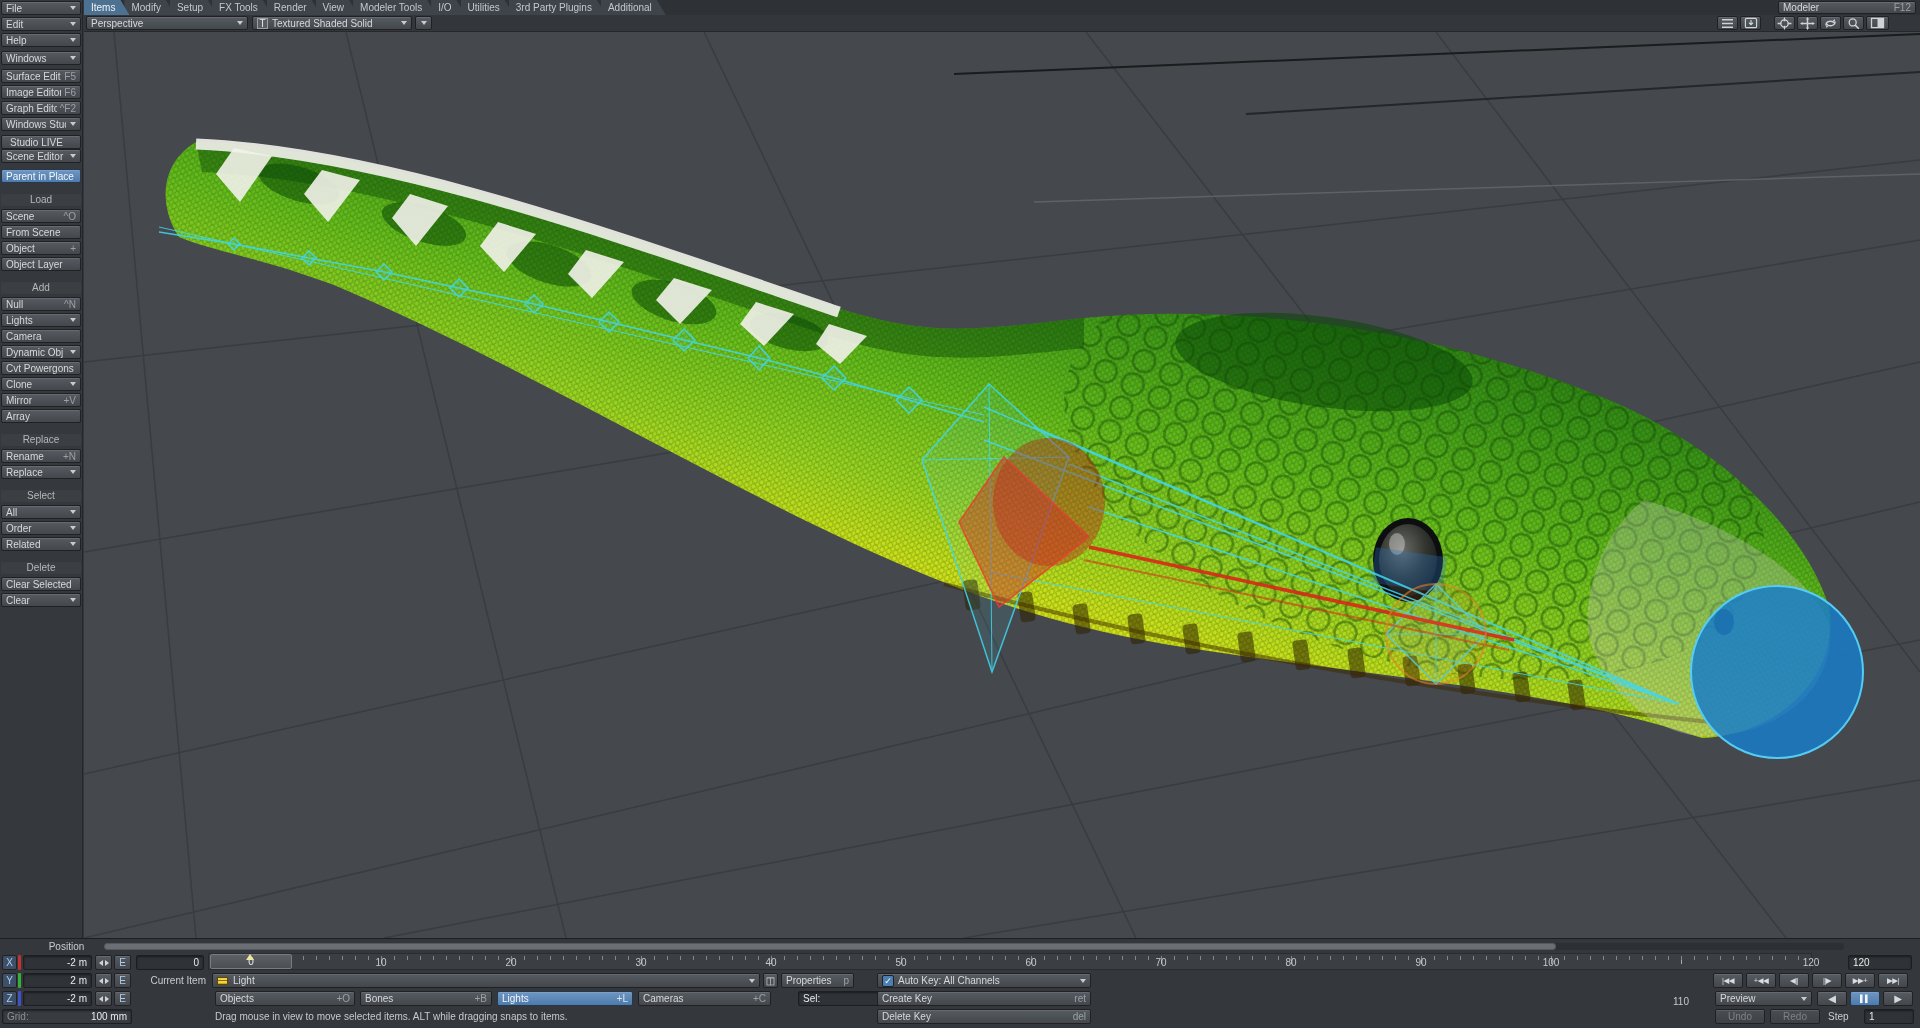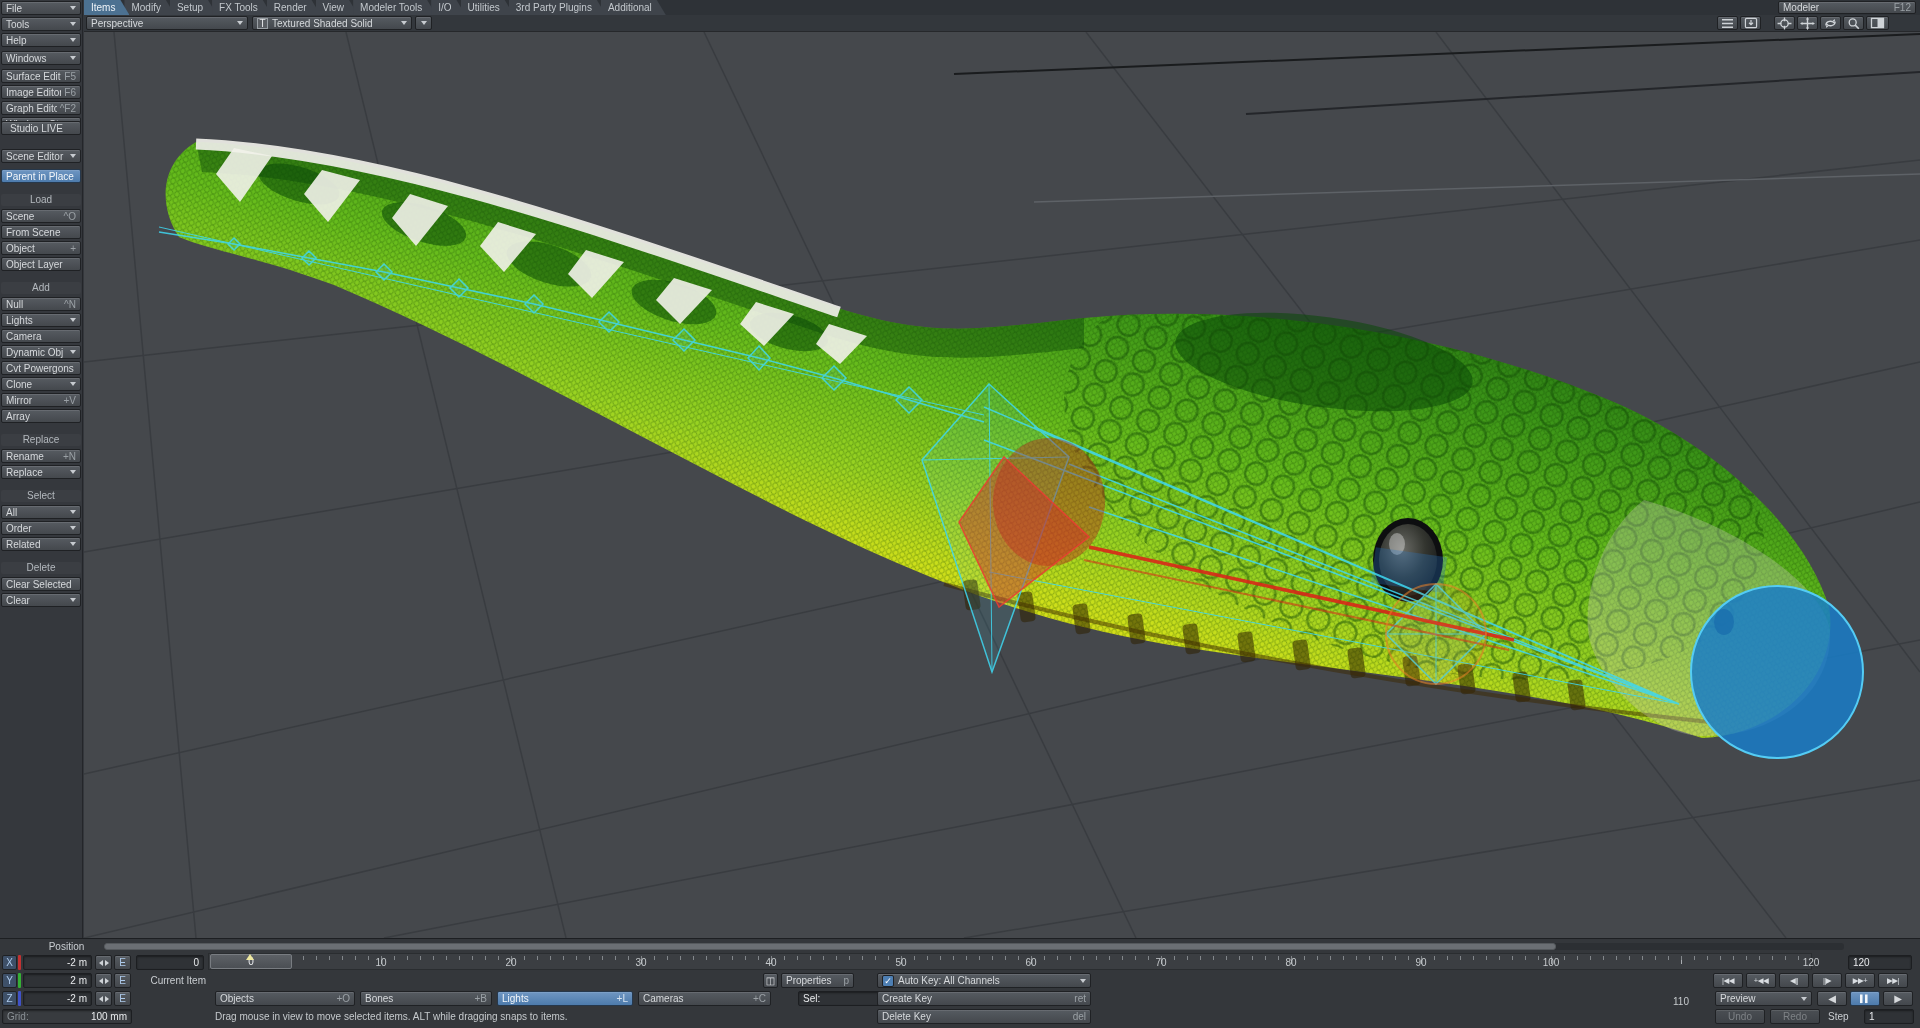--- a/index.html
+++ b/index.html
@@ -141,21 +141,21 @@
           <path d="M8 1.5h6.5v10H8z" fill="#cfd3d7"></path>
         </svg>
       </div>
   </div>
 
   <div id="sidebar">
     <div class="sbtn btn has-menu" style="top:1px;">
         <span class="lb">File</span>
       </div>
     <div class="sbtn btn has-menu" style="top:17px;">
-        <span class="lb">Tools</span>
+        <span class="lb">Edit</span>
       </div>
     <div class="sbtn btn has-menu" style="top:33px;">
         <span class="lb">Help</span>
       </div>
     <div class="sbtn btn has-menu" style="top:51px;">
         <span class="lb">Windows</span>
       </div>
 
     <div class="sbtn btn" style="top:69px;">
         <span class="lb">Surface Editor</span>
@@ -165,21 +165,21 @@
         <span class="lb">Image Editor</span>
         <span class="sc">F6</span>
       </div>
     <div class="sbtn btn" style="top:101px;">
         <span class="lb">Graph Editor</span>
         <span class="sc">^F2</span>
       </div>
     <div class="sbtn btn has-menu" style="top:117px;">
         <span class="lb">Windows Studio</span>
       </div>
-    <div class="sbtn btn" style="top:121px;padding-left:8px;">
+    <div class="sbtn btn" style="top:135px;padding-left:8px;">
         <span class="lb">Studio LIVE</span>
       </div>
     <div class="sbtn btn has-menu" style="top:149px;">
         <span class="lb">Scene Editor</span>
       </div>
     <div class="sbtn btn active" style="top:169px;">
         <span class="lb">Parent in Place</span>
       </div>
 
     <div class="shdr" style="top:194px;">Load</div>
@@ -452,20 +452,24 @@
           <span class="val">2 m</span>
         </div>
       <div class="btn nudge" style="left:95px;">
           <i class="l"></i>
           <i class="r"></i>
         </div>
       <div class="btn" style="position:absolute;left:114px;width:17px;height:15px;justify-content:center;color:#aecbec;">
           <span>E</span>
         </div>
       <div style="position:absolute;left:134px;width:72px;text-align:right;line-height:15px;color:#c9cdd1;">Current Item</div>
+      <div class="btn has-menu" style="position:absolute;left:212px;width:548px;height:15px;">
+        <span class="lighticon"></span>
+        <span class="lb">Light</span>
+      </div>
       <div class="btn" style="position:absolute;left:763px;width:15px;height:15px;justify-content:center;padding:0;">
           <span>◫</span>
         </div>
       <div class="btn" style="position:absolute;left:781px;width:73px;height:15px;">
         <span class="lb">Properties</span>
           <span class="sc">p</span>
         </div>
       <div class="btn has-menu" style="position:absolute;left:877px;width:214px;height:15px;">
         <span class="chk">✓</span>
         <span class="lb">Auto Key: All Channels</span>

